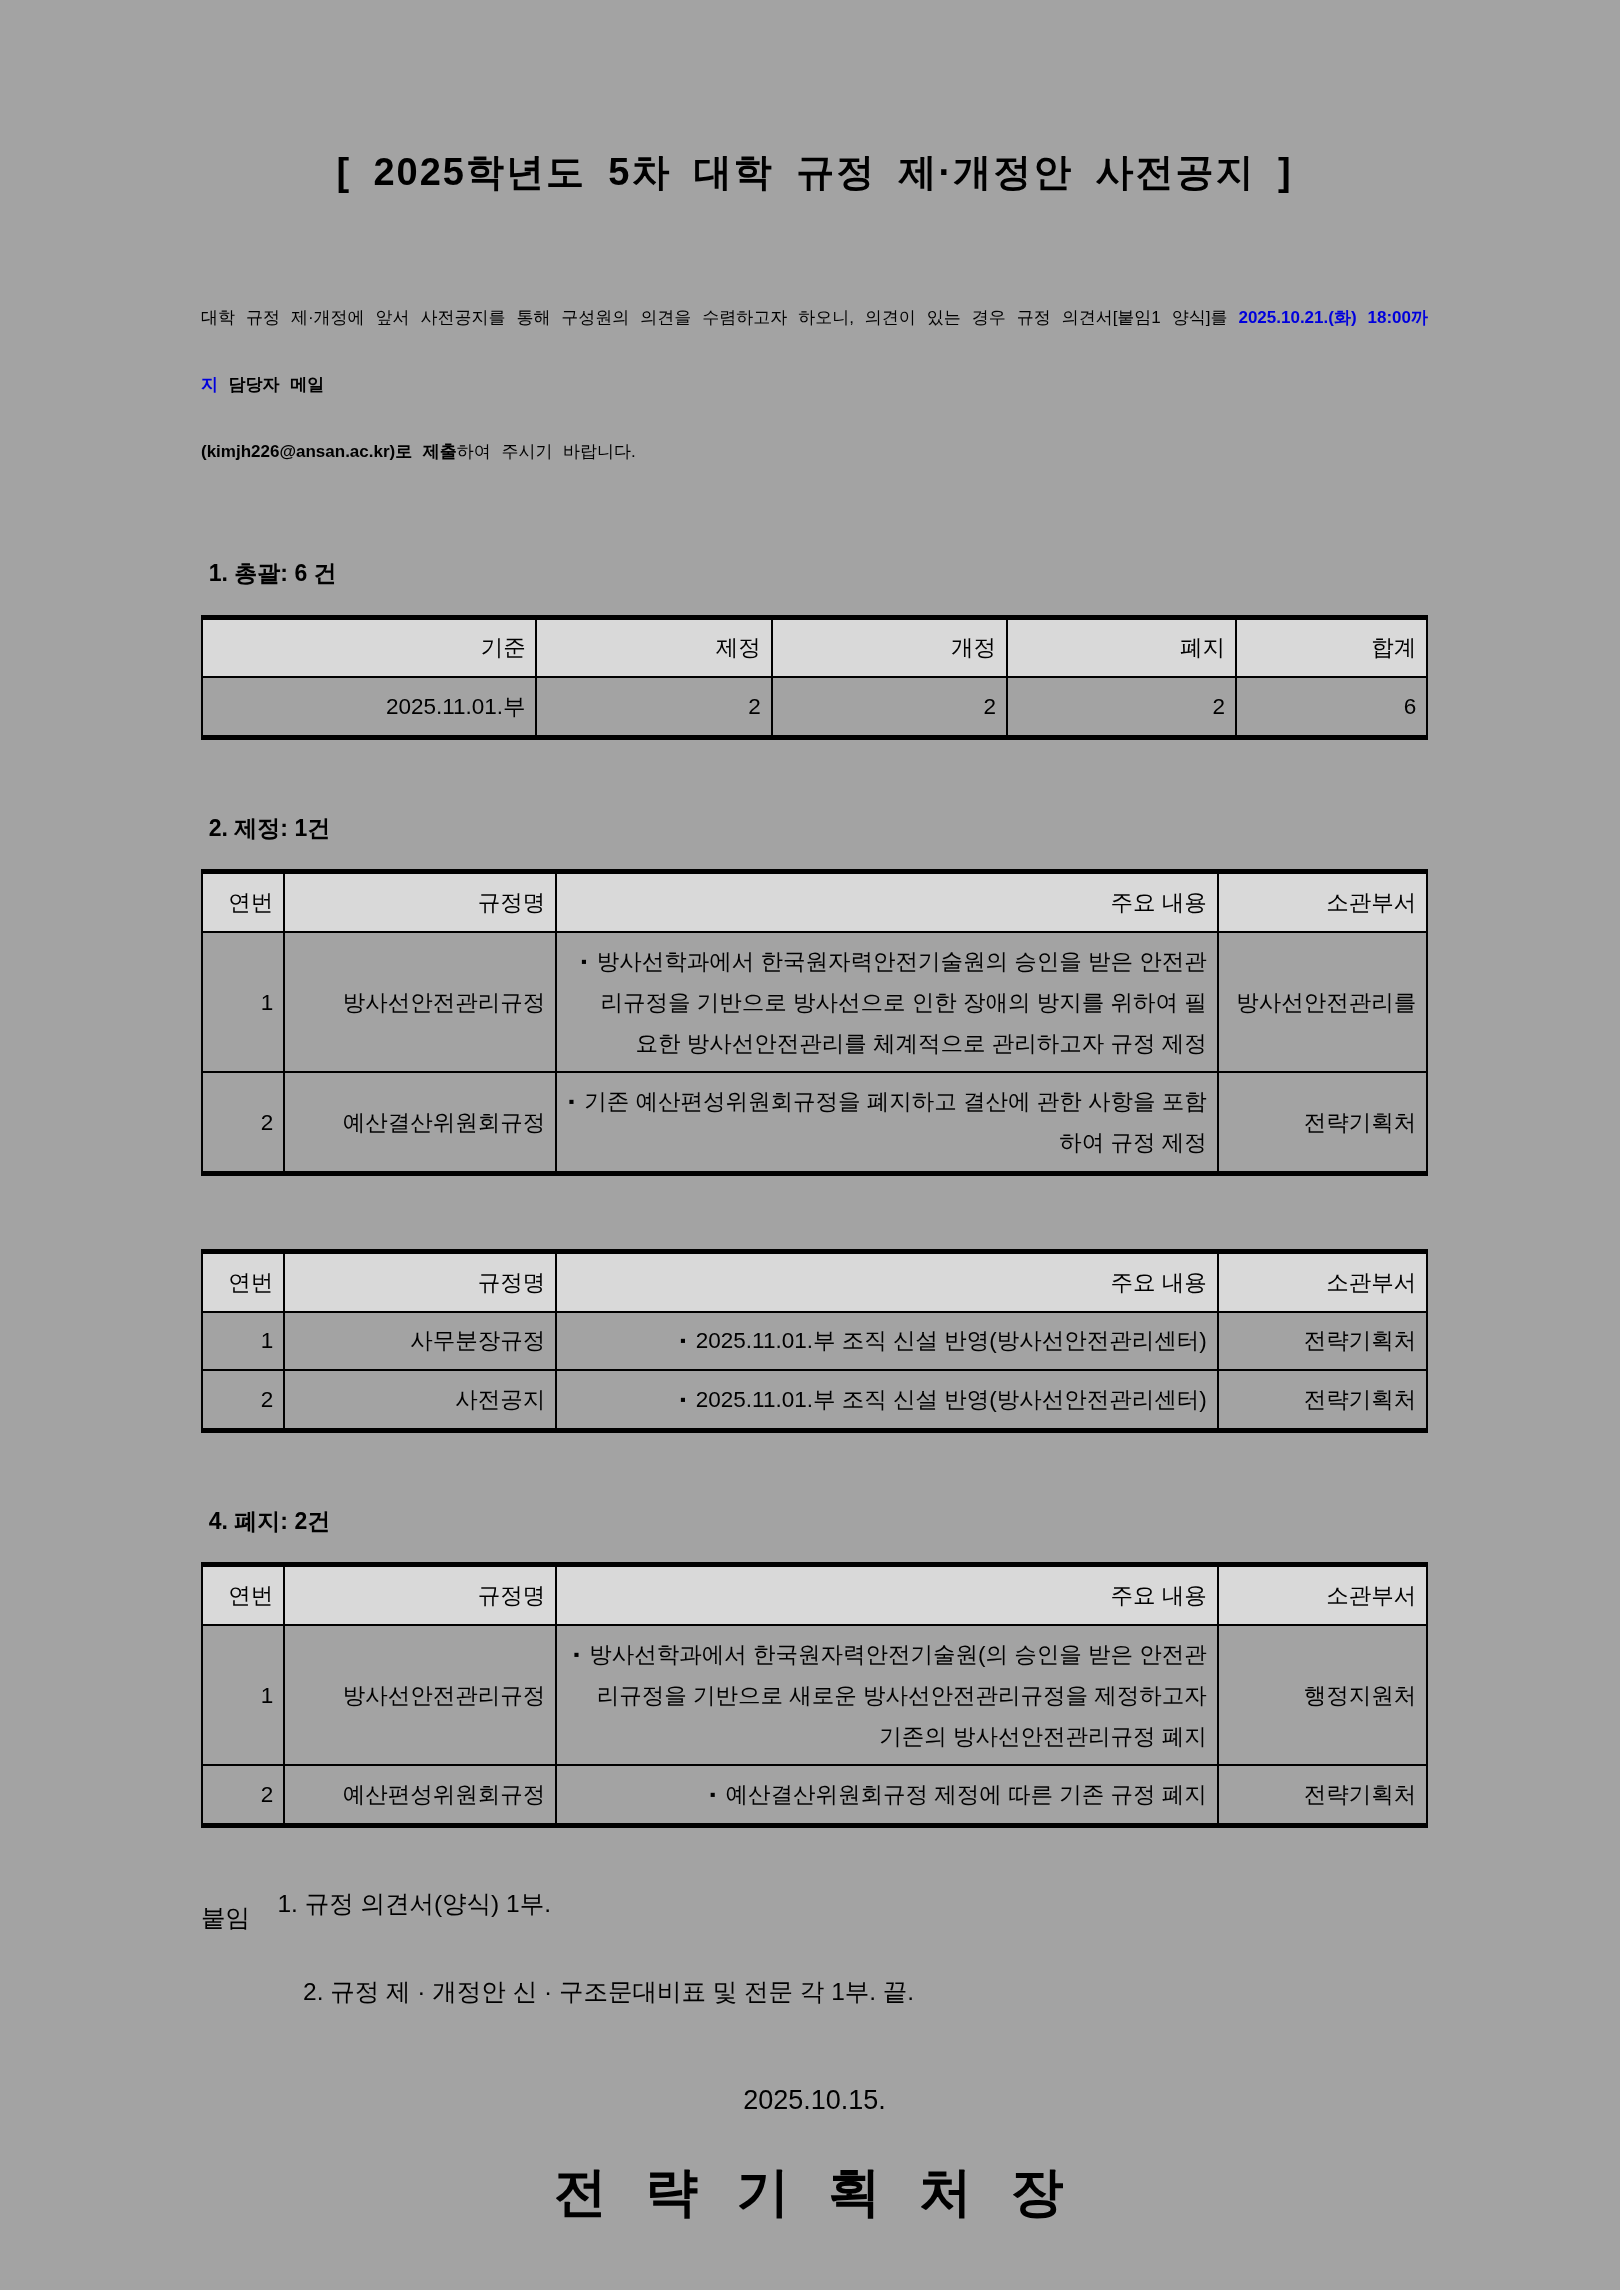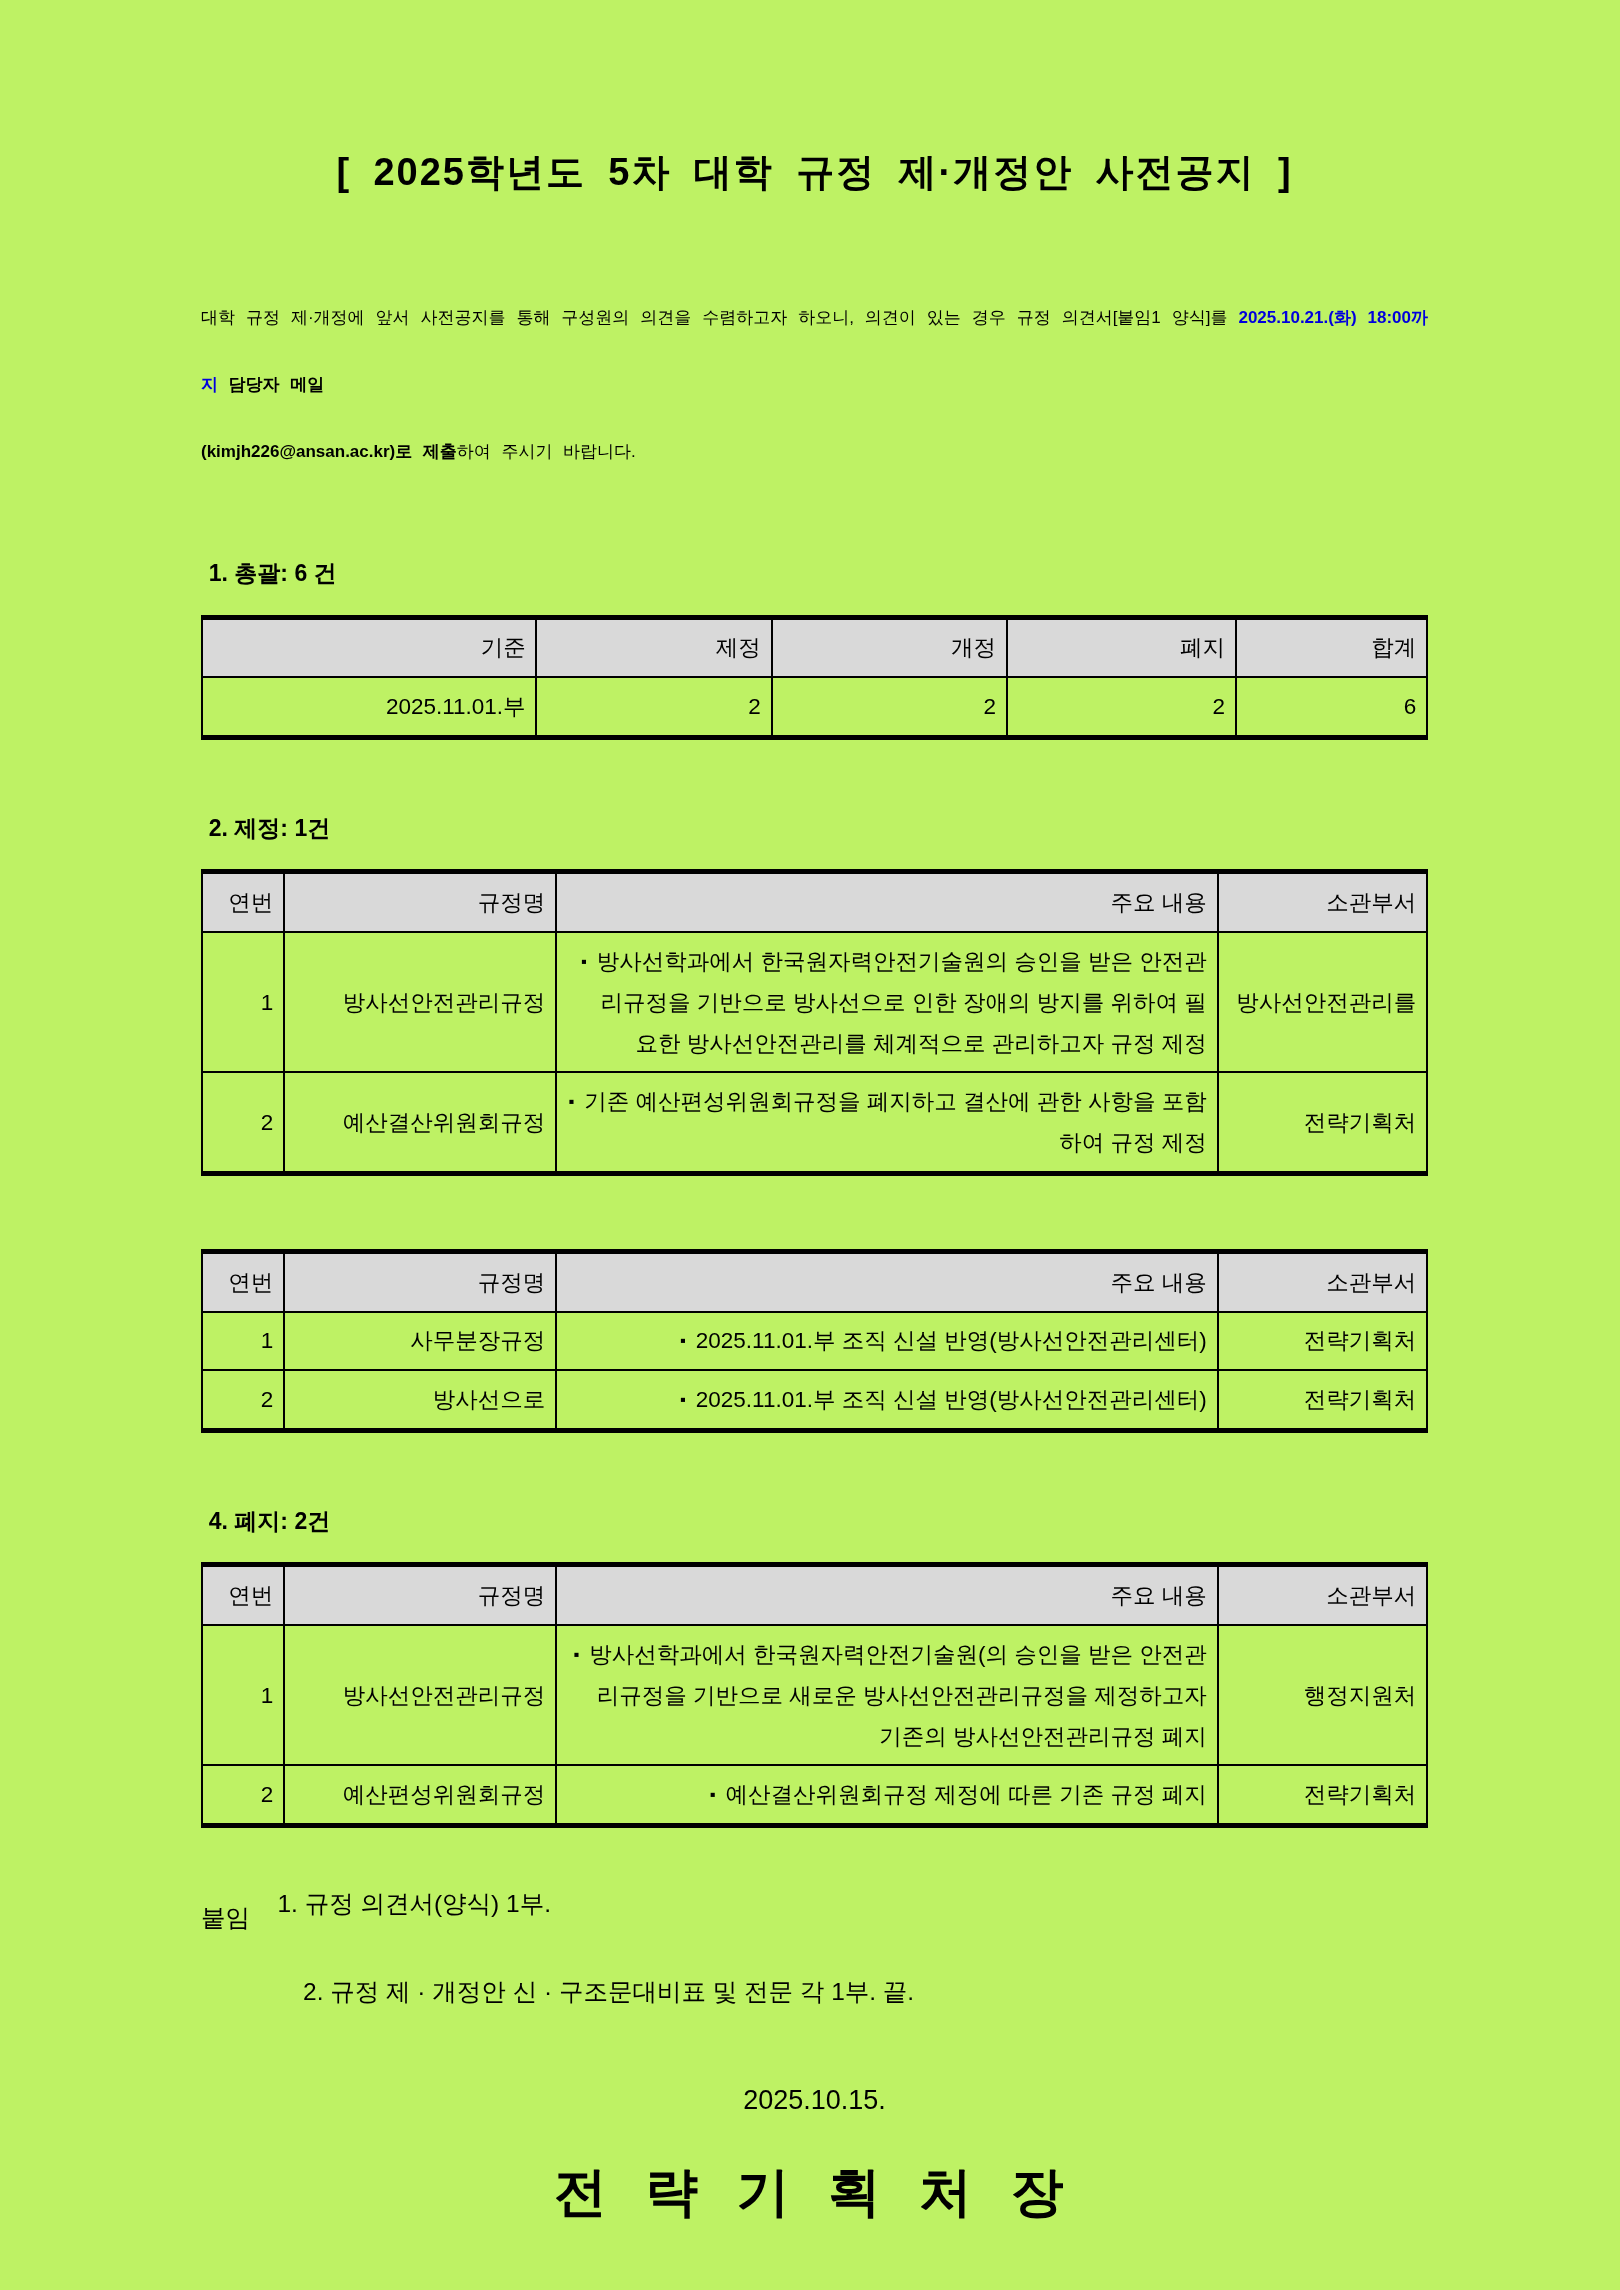--- a/index.html
+++ b/index.html
@@ -1,20 +1,20 @@
 <!DOCTYPE html>
 <html><head>
 <meta charset="utf-8">
 <style>
   * { margin:0; padding:0; box-sizing:border-box; }
   html,body { background:#ffffff; }
   .page {
     position:relative;
     width:1620px; height:2291px;
-    background:#bef264;
+    background:#a3a3a3;
     font-family:"Liberation Sans","DejaVu Sans",sans-serif;
     color:#000000;
     padding:147px 192px 0 201px;
     overflow:hidden;
   }
   .doc-title {
     text-align:center;
     font-size:38px;
     font-weight:bold;
     letter-spacing:2px;
@@ -175,21 +175,21 @@
         <tr>
           <td>1</td>
           <td>사무분장규정</td>
           <td class="cell-content">
             <span class="hang"><span class="bullet">▪</span><span>2025.11.01.부 조직 신설 반영(방사선안전관리센터)</span></span>
           </td>
           <td>전략기획처</td>
         </tr>
         <tr>
           <td>2</td>
-          <td>방사선으로</td>
+          <td>사전공지</td>
           <td class="cell-content">
             <span class="hang"><span class="bullet">▪</span><span>2025.11.01.부 조직 신설 반영(방사선안전관리센터)</span></span>
           </td>
           <td>전략기획처</td>
         </tr>
       </tbody>
     </table>
   </div>
 
   <div class="section">

